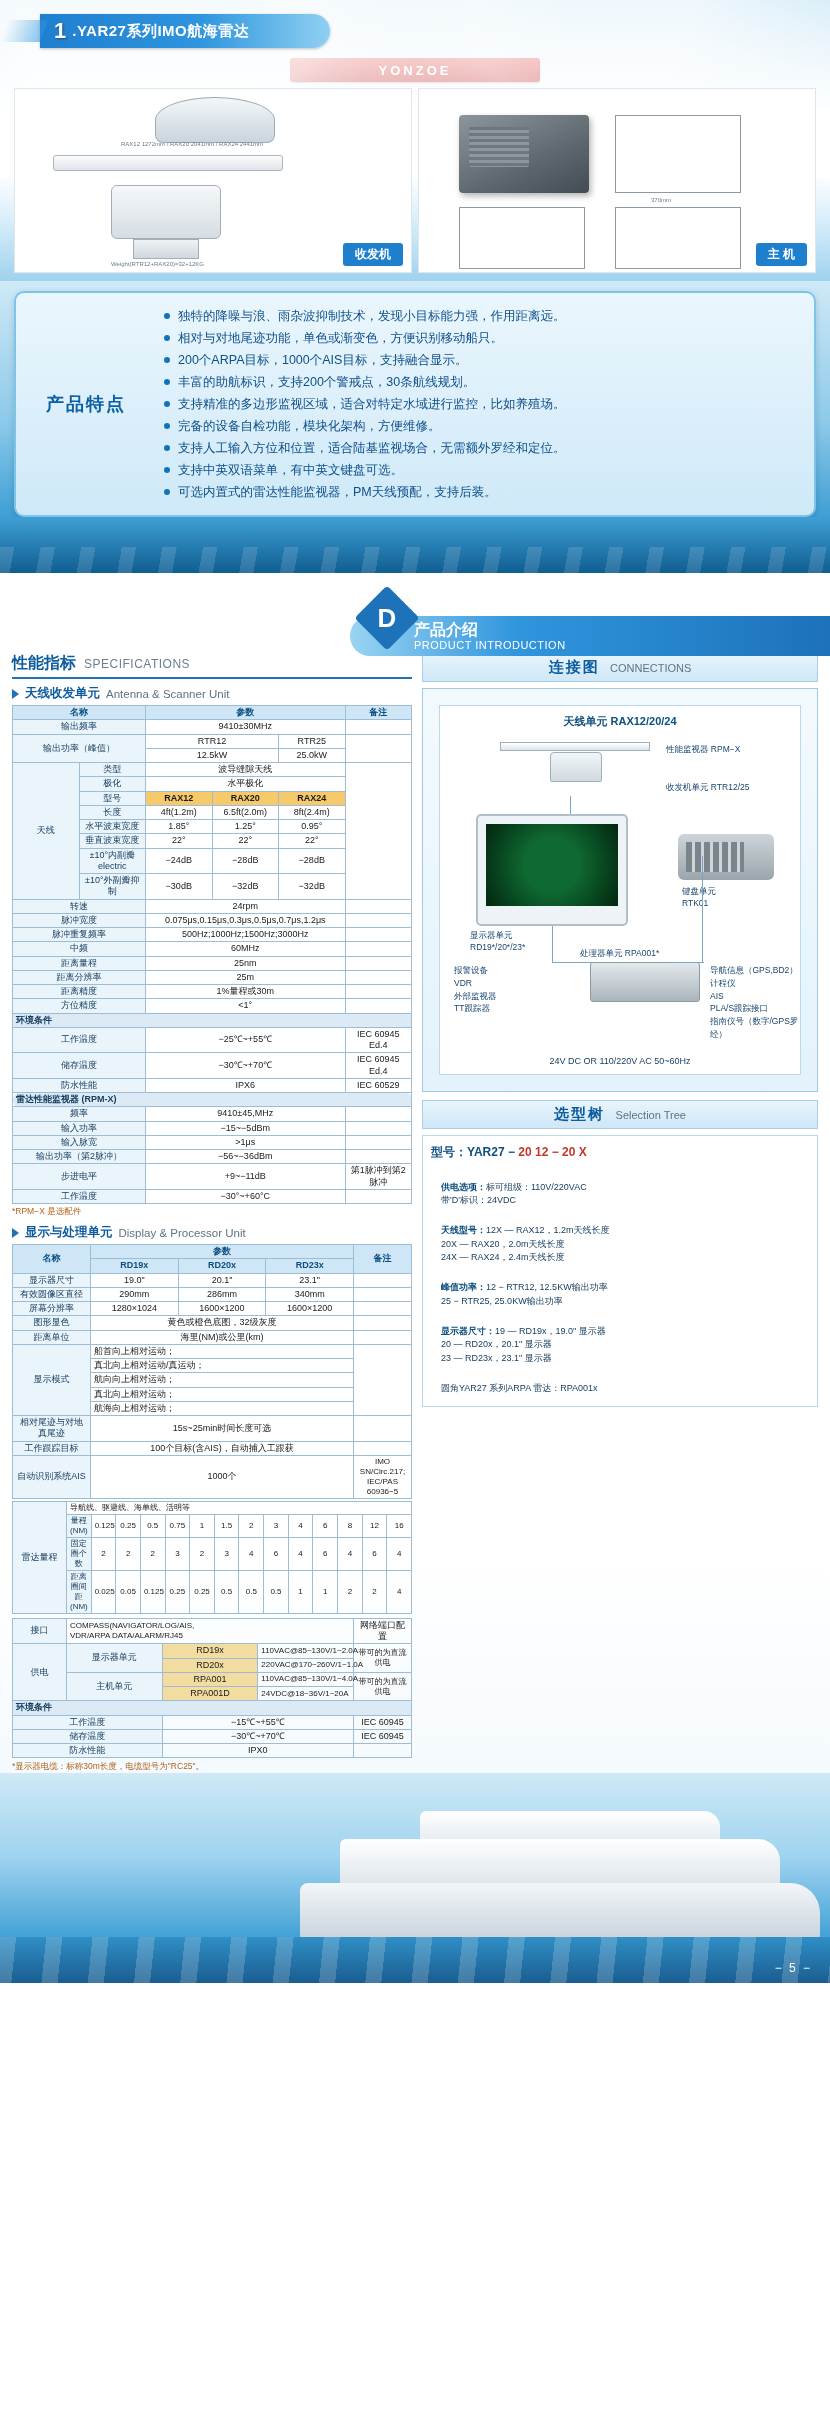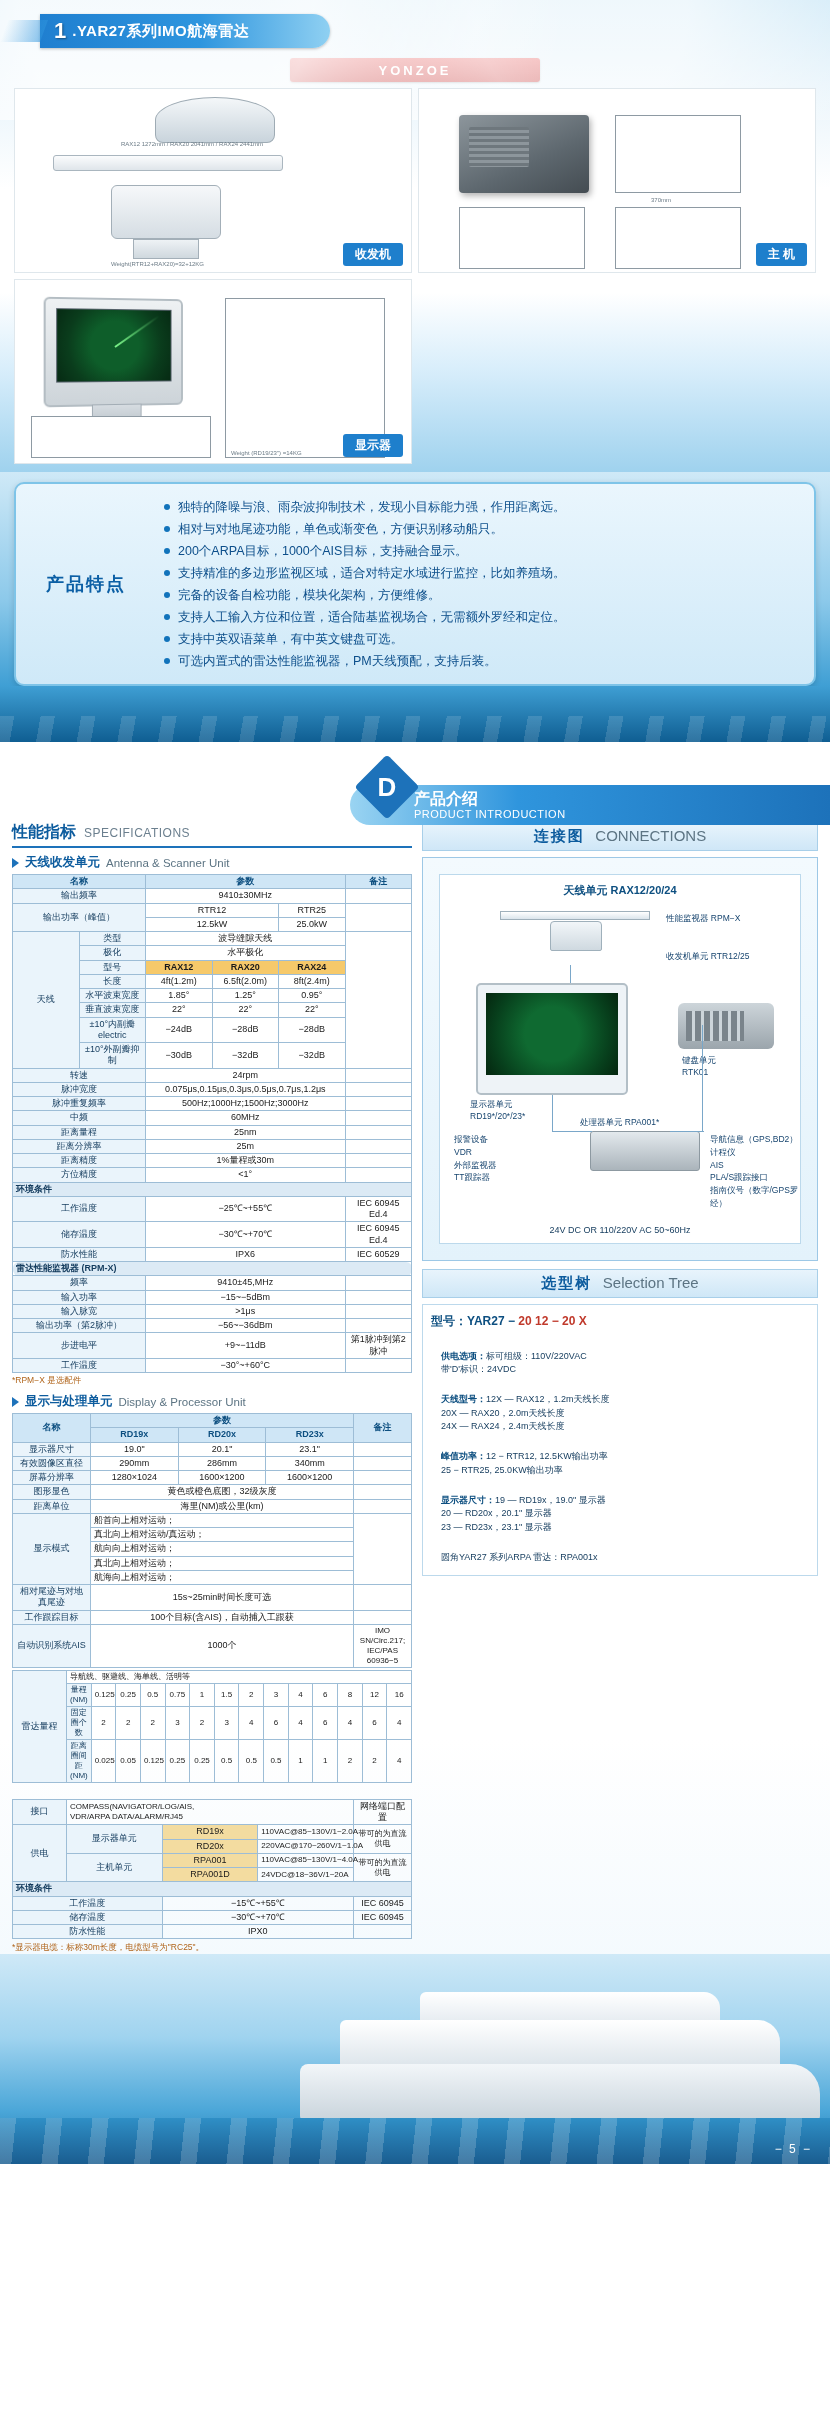--- a/index.html
+++ b/index.html
@@ -287,21 +287,21 @@
     border: 1px solid #9dc8e6;
     background: linear-gradient(180deg,#f3fafe,#e3f2fb);
     padding: 16px;
   }
   .panel-title {
     background: linear-gradient(180deg,#e8f4fc,#cfe7f7);
     border: 1px solid #a8cfe9;
     text-align:center; padding: 4px 0; margin-bottom: 6px;
   }
   .panel-title .cn { font-size: 15px; font-weight:bold; color:#0d5c9e; letter-spacing:2px; }
-  .panel-title .en { font-size: 15px; color:#5c7483; margin-left:6px; }
+  .panel-title .en { font-size: 11px; color:#5c7483; margin-left:6px; }
 
   .diagram {
     position: relative; height: 370px;
     background:#fff; border:1px solid #bcd9ec;
   }
   .diagram .dtitle {
     position:absolute; left: 50%; transform: translateX(-50%); top: 8px;
     font-size: 11px; font-weight: bold; color:#0d4f80;
   }
   .d-scanner {
@@ -420,45 +420,33 @@
             <div class="vent"></div>
           </div>
         <div class="dev unit-draw3"></div>
         <div class="dev unit-draw1"></div>
         <div class="dev unit-draw2"></div>
         <div class="dim-note" style="left:232px;top:108px;">370mm</div>
 
         <div class="cap">主 机</div>
       </div>
 
-      <div class="photo-cell">
-        <div class="dev monitor">
-          <div class="screen">
-              <div class="sweep"></div>
-            </div>
-          <div class="stand"></div>
-        </div>
-        <div class="dev mon-draw"></div>
-        <div class="dev mon-draw2"></div>
-        <div class="dim-note" style="left:216px;top:182px;">RD19 19" / RD20 20.1" / RD23 23.1"</div>
-        <div class="dim-note" style="left:216px;top:170px;">Weight (RD19/23") =14KG</div>
-        <div class="cap">显示器</div>
-      </div>
 
 
     </div>
   </div>
 
   <div class="features-wrap">
     <div class="features">
       <div class="label">产品特点</div>
       <ul>
         <li>独特的降噪与浪、雨杂波抑制技术，发现小目标能力强，作用距离远。</li>
         <li>相对与对地尾迹功能，单色或渐变色，方便识别移动船只。</li>
         <li>200个ARPA目标，1000个AIS目标，支持融合显示。</li>
+        <li>丰富的助航标识，支持200个警戒点，30条航线规划。</li>
         <li>支持精准的多边形监视区域，适合对特定水域进行监控，比如养殖场。</li>
         <li>完备的设备自检功能，模块化架构，方便维修。</li>
         <li>支持人工输入方位和位置，适合陆基监视场合，无需额外罗经和定位。</li>
         <li>支持中英双语菜单，有中英文键盘可选。</li>
         <li>可选内置式的雷达性能监视器，PM天线预配，支持后装。</li>
       </ul>
     </div>
   </div>
   <div class="ship-band"></div>
 
@@ -791,21 +779,21 @@
             <td class="ctr tiny">0.5</td>
             <td class="ctr tiny">1</td>
             <td class="ctr tiny">1</td>
             <td class="ctr tiny">2</td>
             <td class="ctr tiny">2</td>
             <td class="ctr tiny">4</td>
           </tr>
         </tbody>
           </table>
 
-        <table class="spec" style="margin-top:16px">
+        <table class="spec" style="margin-top:4px">
           <tbody>
               <tr>
             <td class="lab" style="width:54px">接口</td>
             <td colspan="3" class="tiny" style="white-space:pre-line">COMPASS(NAVIGATOR/LOG/AIS,
 VDR/ARPA DATA/ALARM/RJ45</td>
             <td class="rem">网络端口配置</td>
           </tr>
           <tr>
             <td class="lab" rowspan="4">供电</td>
             <td class="lab2" rowspan="2" style="width:42px">显示器单元</td>

